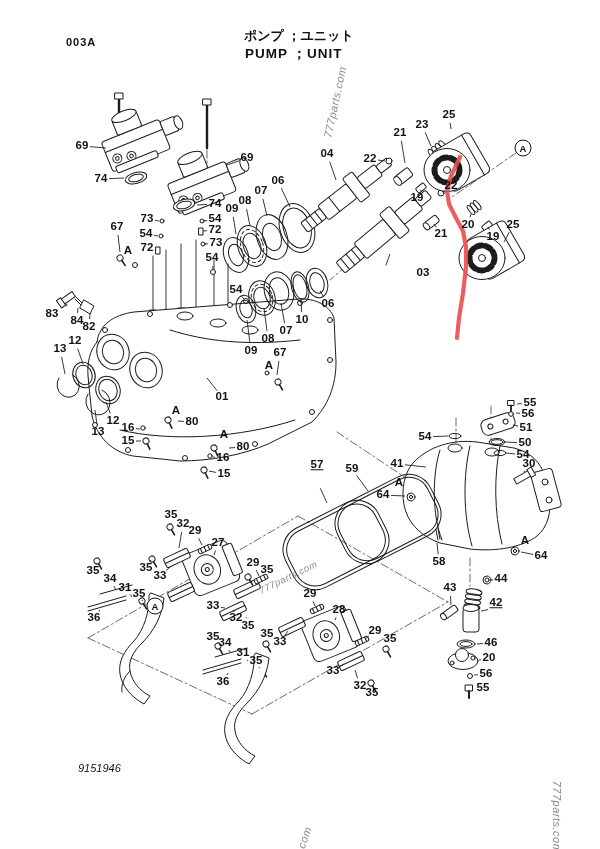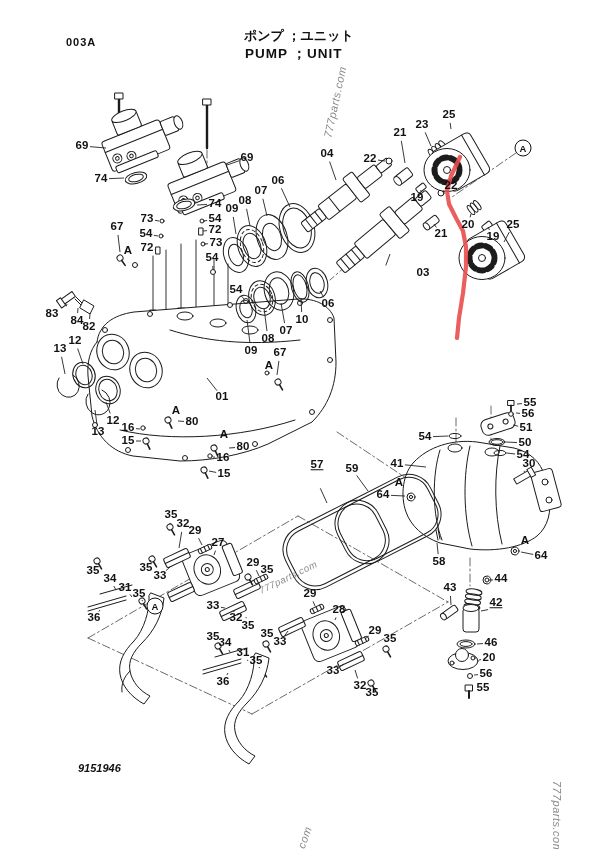--- a/index.html
+++ b/index.html
@@ -3,21 +3,21 @@
 <meta charset="utf-8">
 <style>
   html,body{margin:0;padding:0;background:#fff;}
   .stage{position:relative;width:600px;height:849px;background:#ffffff;overflow:hidden;
          font-family:"Liberation Sans",sans-serif;color:#111;}
   svg{position:absolute;left:0;top:0;}
   .hdr{position:absolute;white-space:nowrap;}
   .code{left:66px;top:36px;font-size:11px;font-weight:700;letter-spacing:1px;}
   .jp{left:244px;top:27px;font-size:13px;font-weight:700;}
   .en{left:245px;top:45px;font-size:13.5px;font-weight:600;letter-spacing:1px;}
-  .docnum{position:absolute;left:78px;top:762px;font-size:11px;font-weight:700;font-style:italic;}
+  .docnum{position:absolute;left:78px;top:762px;font-size:11px;font-weight:400;font-style:italic;}
   #callouts{position:absolute;inset:0;}
   .callout{position:absolute;transform:translate(-50%,-50%);font-size:11.5px;font-weight:700;
            white-space:nowrap;line-height:1;}
   .callout.circled{width:15px;height:15px;border:1.4px solid #111;border-radius:50%;
            display:flex;align-items:center;justify-content:center;font-size:9.5px;background:#fff;}
   .watermark{position:absolute;color:rgba(105,105,105,0.78);font-style:italic;
            white-space:nowrap;letter-spacing:0.5px;}
 </style>
 </head>
 <body>

